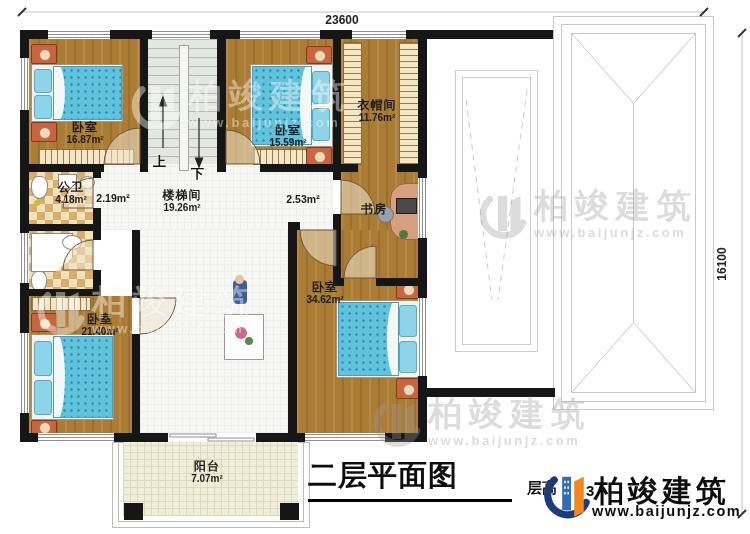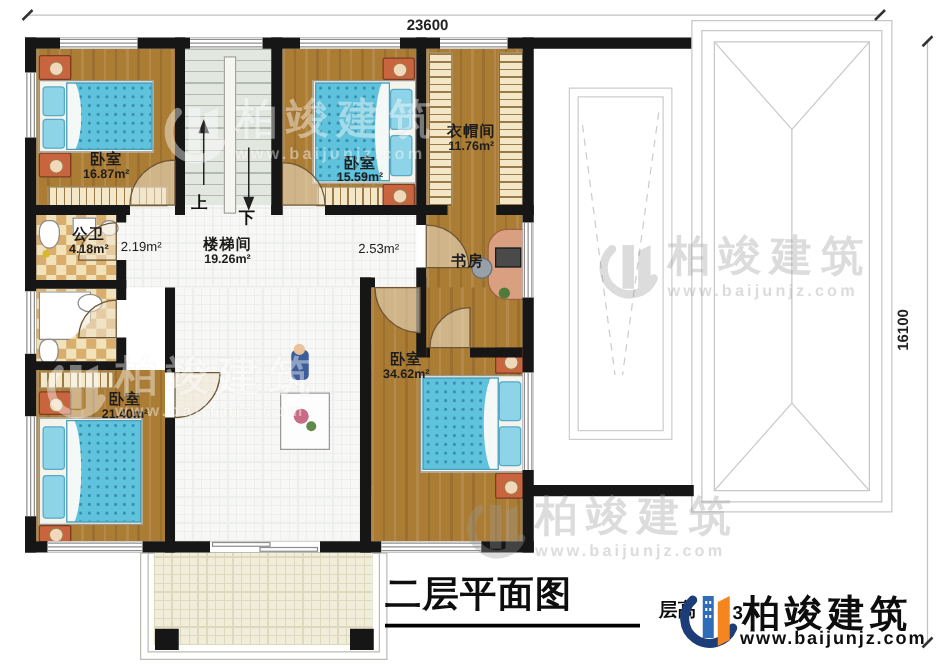--- a/index.html
+++ b/index.html
@@ -45,21 +45,21 @@
     background-image:radial-gradient(circle,#d8b49b 1px,transparent 1.6px);background-size:13px 13px;}
   .rug::after{content:"";position:absolute;inset:8px;border:1px dashed #cf9f77;background:#f6efdd;}
   .coffee{position:absolute;background:#fdfdfd;border:1px solid #9a9a9a;z-index:3;}
   .flower{position:absolute;border-radius:50%;}
   .wfix{position:absolute;background:#fff;border:1px solid #8a8a8a;z-index:2;}
   .stringer{position:absolute;z-index:2;background:#f5f5f2;border:1px solid #a5a5a0;}
   
   .rlabel{position:absolute;z-index:4;text-align:center;font-weight:bold;color:#1c1c1c;line-height:1.12;}
   .rlabel .nm{display:block;font-size:12px;letter-spacing:1px;}
   .rlabel .ar{display:block;font-size:10px;letter-spacing:0;}
-  .arealbl{position:absolute;z-index:4;font-weight:normal;color:#1c1c1c;font-size:10.5px;text-align:center;}
+  .arealbl{position:absolute;z-index:4;font-weight:bold;color:#1c1c1c;font-size:10.5px;text-align:center;}
   .dimlbl{position:absolute;z-index:4;font-weight:bold;color:#222;font-size:12px;text-align:center;}
   .updown{position:absolute;z-index:4;font-weight:bold;color:#111;font-size:13px;}
   
   .wm{position:absolute;z-index:5;display:flex;align-items:flex-start;gap:6px;pointer-events:none;}
   .wm .wmtext{display:flex;flex-direction:column;}
   .wm .wmname{font-size:34px;font-weight:900;letter-spacing:7px;line-height:1;}
   .wm .wmsite{font-size:13px;font-weight:bold;letter-spacing:2.5px;margin-top:3px;}
   .wm-white{color:#ffffff;opacity:.42;text-shadow:0 0 1px rgba(90,70,40,.35);}
   .wm-gray{color:#9a9a9a;opacity:.34;}
   
@@ -300,20 +300,24 @@
     <span class="nm">书房</span>
     </div>
   <div class="rlabel" style="left:60px;top:313px;width:80px">
     <span class="nm">卧室</span>
       <span class="ar">21.40m²</span>
     </div>
   <div class="rlabel" style="left:285px;top:281px;width:80px">
     <span class="nm">卧室</span>
       <span class="ar">34.62m²</span>
     </div>
+  <div class="rlabel" style="left:167px;top:460px;width:80px">
+    <span class="nm">阳台</span>
+      <span class="ar">7.07m²</span>
+    </div>
   <div class="arealbl" style="left:81px;top:192px;width:64px">2.19m²</div>
   <div class="arealbl" style="left:271px;top:193px;width:64px">2.53m²</div>
   <div class="updown" style="left:153px;top:153px">上</div>
   <div class="updown" style="left:191px;top:165px">下</div>
 
   <div class="dimlbl" style="left:310px;top:13px;width:64px">23600</div>
   <div class="dimlbl" style="left:692px;top:257px;width:60px;transform:rotate(-90deg)">16100</div>
 
   <div class="wm wm-white" style="left:130px;top:78px">
     <svg width="52" height="58" viewBox="0 0 60 64">

